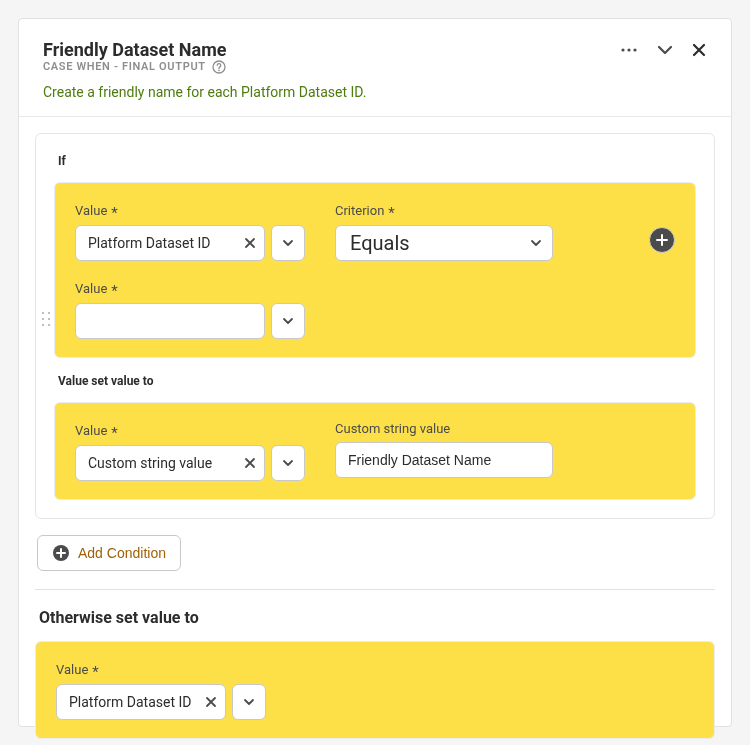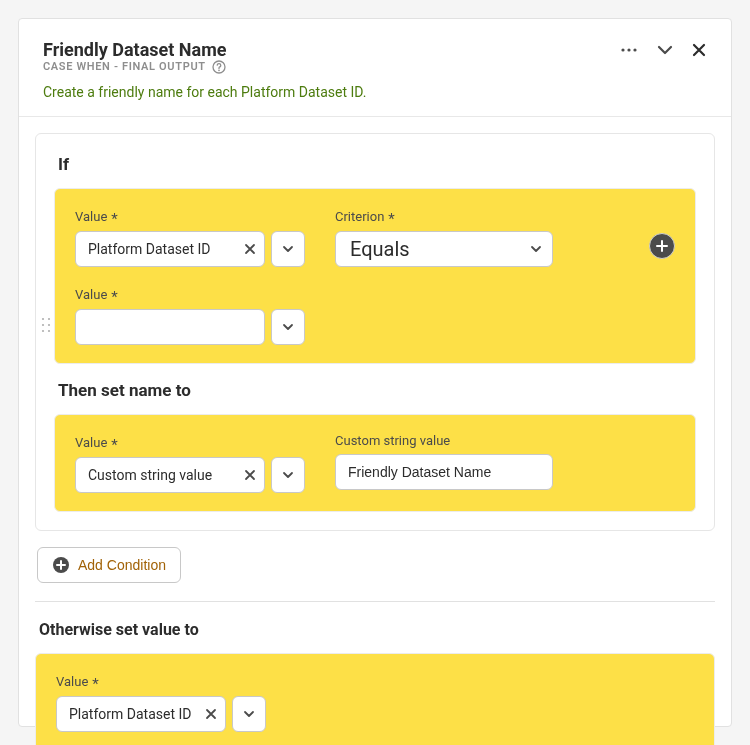--- a/index.html
+++ b/index.html
@@ -55,21 +55,21 @@
       padding: 16px;
     }
     .section-box {
       border: 1px solid #e6e6e6;
       border-radius: 6px;
       padding: 14px 18px 18px 18px;
       margin-bottom: 12px;
       position: relative;
     }
     .section-heading {
-      font-size: 17px;
+      font-size: 12px;
       font-weight: 700;
       color: #2c2c2c;
       margin: 6px 0 14px 4px;
     }
     .inner-box {
       border: 1px solid #ececec;
       background: #fde047;
       border-radius: 6px;
       padding: 18px 20px;
       position: relative;
@@ -305,21 +305,21 @@
               <div class="dd-btn">
                 <svg width="12" height="12" viewBox="0 0 12 12">
                     <path d="M2 4 L6 8 L10 4" stroke="#4b4b4b" stroke-width="1.8" fill="none" stroke-linecap="round" stroke-linejoin="round"></path>
                   </svg>
               </div>
             </div>
           </div>
         </div>
       </div>
 
-      <div class="section-heading then-heading">Then set name to</div>
+      <div class="section-heading then-heading">Value set value to</div>
 
       <div class="inner-box">
         <div class="field-row">
           <div class="field-group">
             <div class="field-label">
               <span>Value</span><span class="ast">*</span>
             </div>
             <div class="combo">
               <div class="combo-input w1">
                 <span>Custom string value</span>

